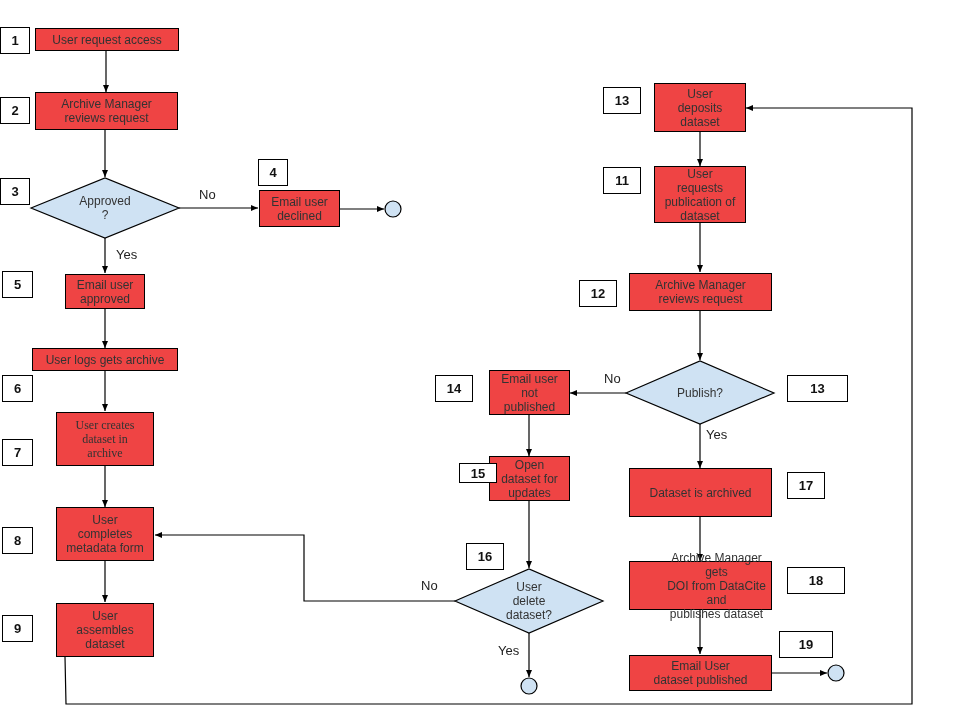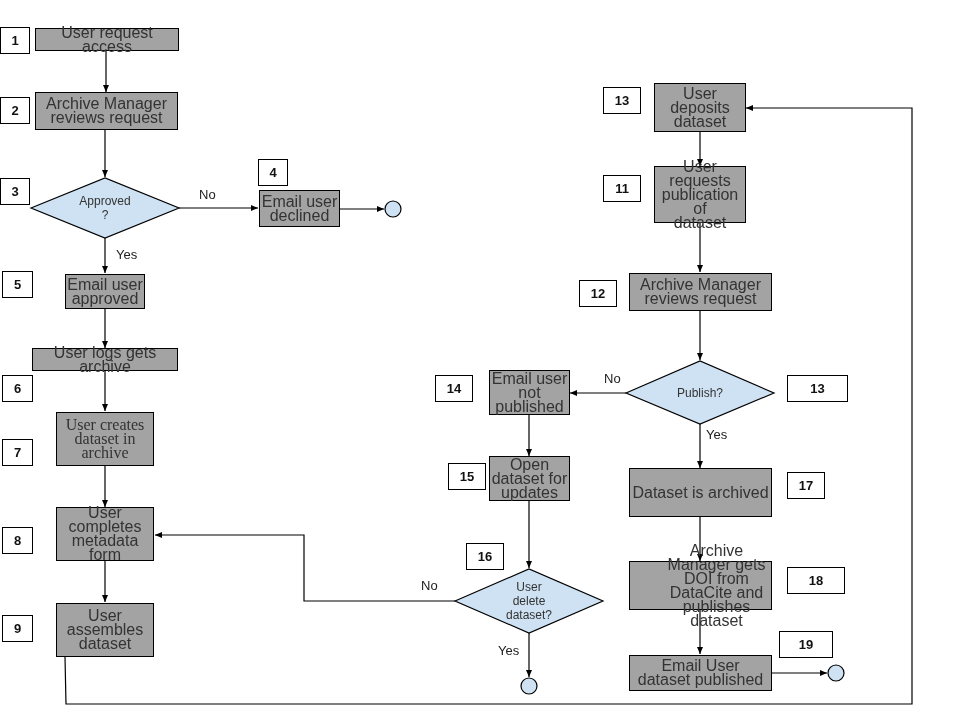--- a/index.html
+++ b/index.html
@@ -1,21 +1,21 @@
 <!DOCTYPE html>
 <html><head>
 <meta charset="utf-8">
 <style>
   html, body { margin:0; padding:0; background:#ffffff; }
   body { width:960px; height:720px; position:relative; overflow:hidden;
          font-family:"Liberation Sans", sans-serif; color:#222; }
   svg.wires { position:absolute; left:0; top:0; width:960px; height:720px; }
-  .node { position:absolute; box-sizing:border-box; background:#a3a3a3;
+  .node { position:absolute; box-sizing:border-box; background:#ef4444;
           border:1.3px solid #000; display:flex; align-items:center;
-          justify-content:center; text-align:center; font-size:16px;
+          justify-content:center; text-align:center; font-size:12px;
           line-height:14px; white-space:pre-line; color:#333; }
   .num { position:absolute; box-sizing:border-box; background:#fff;
          border:1.3px solid #000; display:flex; align-items:center;
          justify-content:center; font-size:13px; font-weight:bold; color:#111; }
   .dtext { position:absolute; display:flex; align-items:center; justify-content:center;
            text-align:center; font-size:12px; line-height:14px; white-space:pre-line; color:#333; }
   .lbl { position:absolute; font-size:13px; color:#222; }
 </style>
 </head>
 <body>
@@ -109,25 +109,25 @@
 <div class="num" style="left:0px;top:27px;width:30px;height:27px;">1</div>
 <div class="num" style="left:0px;top:97px;width:30px;height:27px;">2</div>
 <div class="num" style="left:0px;top:178px;width:30px;height:27px;">3</div>
 <div class="num" style="left:258px;top:159px;width:30px;height:27px;">4</div>
 <div class="num" style="left:2px;top:271px;width:31px;height:27px;">5</div>
 <div class="num" style="left:2px;top:375px;width:31px;height:27px;">6</div>
 <div class="num" style="left:2px;top:439px;width:31px;height:27px;">7</div>
 <div class="num" style="left:2px;top:527px;width:31px;height:27px;">8</div>
 <div class="num" style="left:2px;top:615px;width:31px;height:27px;">9</div>
 <div class="num" style="left:603px;top:87px;width:38px;height:27px;">13</div>
-<div class="num" style="left:603px;top:175px;width:38px;height:27px;">11</div>
+<div class="num" style="left:603px;top:167px;width:38px;height:27px;">11</div>
 <div class="num" style="left:579px;top:280px;width:38px;height:27px;">12</div>
 <div class="num" style="left:787px;top:375px;width:61px;height:27px;">13</div>
 <div class="num" style="left:435px;top:375px;width:38px;height:27px;">14</div>
-<div class="num" style="left:448px;top:463px;width:38px;height:27px;">15</div>
+<div class="num" style="left:459px;top:463px;width:38px;height:20px;">15</div>
 <div class="num" style="left:466px;top:543px;width:38px;height:27px;">16</div>
 <div class="num" style="left:787px;top:472px;width:38px;height:27px;">17</div>
 <div class="num" style="left:787px;top:567px;width:58px;height:27px;">18</div>
 <div class="num" style="left:779px;top:631px;width:54px;height:27px;">19</div>
 
 <div class="lbl" style="left:199px;top:187px;">No</div>
 <div class="lbl" style="left:116px;top:247px;">Yes</div>
 <div class="lbl" style="left:604px;top:371px;">No</div>
 <div class="lbl" style="left:706px;top:427px;">Yes</div>
 <div class="lbl" style="left:421px;top:578px;">No</div>

